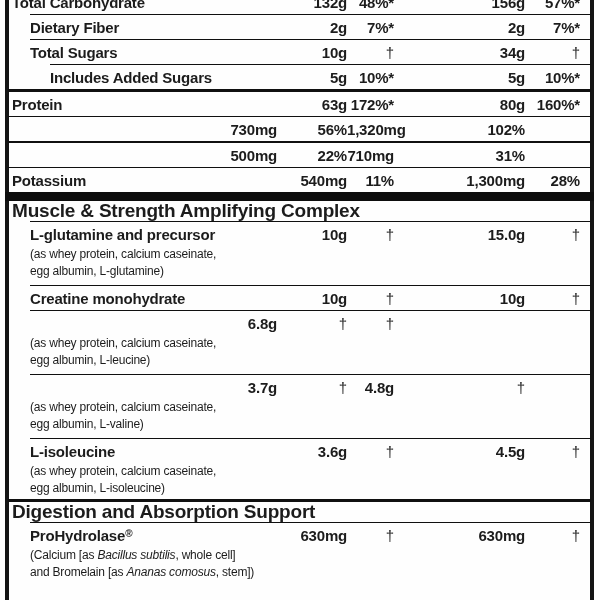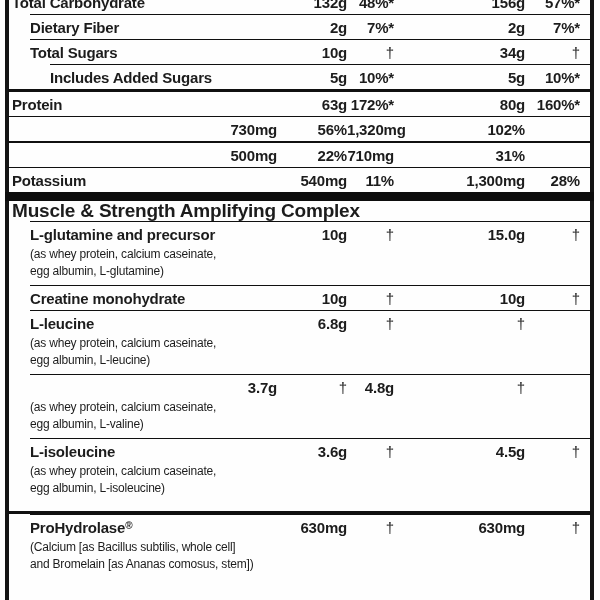--- a/index.html
+++ b/index.html
@@ -29,31 +29,31 @@
   .val{
     font-size:15px;font-weight:700;letter-spacing:-0.2px;
     text-align:right;white-space:nowrap;
   }
   .dag{font-weight:400;font-size:15px;}
   .sub{
     font-size:12px;font-weight:400;line-height:17px;
     letter-spacing:-0.2px;padding-left:18px;white-space:nowrap;
   }
   .padded{padding-bottom:5px;}
-  .tight{padding-bottom:14px;}
+  .tight{padding-bottom:2px;}
   .rule{height:1px;background:#101010;}
   .rule.med{height:3px;}
   .rule.ind1{margin-left:22px;}
   .rule.ind2{margin-left:42px;}
   .bar{height:9px;background:#0d0d0d;margin-left:-3px;margin-right:-3px;}
   .header{
     font-size:19px;font-weight:700;letter-spacing:-0.2px;
     height:20px;line-height:20px;padding:0 11px 0 4px;white-space:nowrap;
   }
-  .it{}
+  .it{font-style:italic;}
   .reg{font-size:10px;position:relative;top:-4px;font-weight:700;}
 </style>
 </head>
 <body>
 
 <div class="border-v border-l"></div>
 <div class="border-v border-r"></div>
 
 <div class="panel">
   <div class="rows">
@@ -169,21 +169,20 @@
         <span class="val">10g</span>
         <span class="val dag">†</span>
         <span class="val">10g</span>
         <span class="val dag">†</span>
       </div>
     </div>
     <div class="rule ind1"></div>
 
     <div class="row lvl1 padded">
       <div class="cols">
-        <span class="name">L-leucine</span>
         <span class="val">6.8g</span>
         <span class="val dag">†</span>
         <span class="val dag">†</span>
       </div>
       <div class="sub">(as whey protein, calcium caseinate,</div>
       <div class="sub">egg albumin, L-leucine)</div>
     </div>
     <div class="rule ind1"></div>
 
     <div class="row lvl1 padded">
@@ -204,20 +203,21 @@
         <span class="val">3.6g</span>
         <span class="val dag">†</span>
         <span class="val">4.5g</span>
         <span class="val dag">†</span>
       </div>
       <div class="sub">(as whey protein, calcium caseinate,</div>
       <div class="sub">egg albumin, L-isoleucine)</div>
     </div>
     <div class="rule med"></div>
 
+    <div class="header">Digestion and Absorption Support</div>
     <div class="rule ind1"></div>
 
     <div class="row lvl1">
       <div class="cols">
         <span class="name"><span>ProHydrolase</span><span class="reg">®</span></span>
         <span class="val">630mg</span>
         <span class="val dag">†</span>
         <span class="val">630mg</span>
         <span class="val dag">†</span>
       </div>

